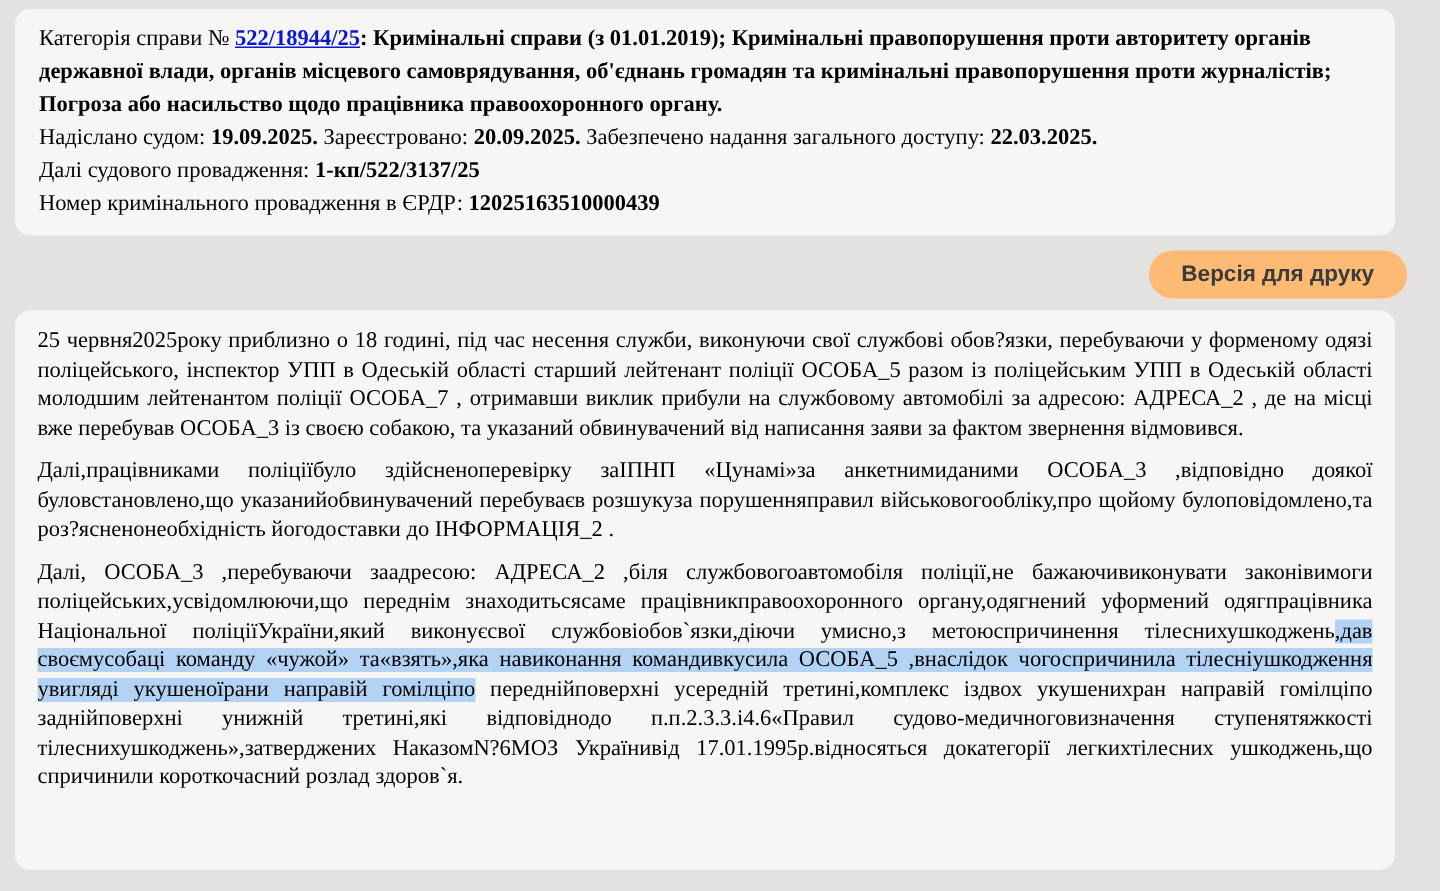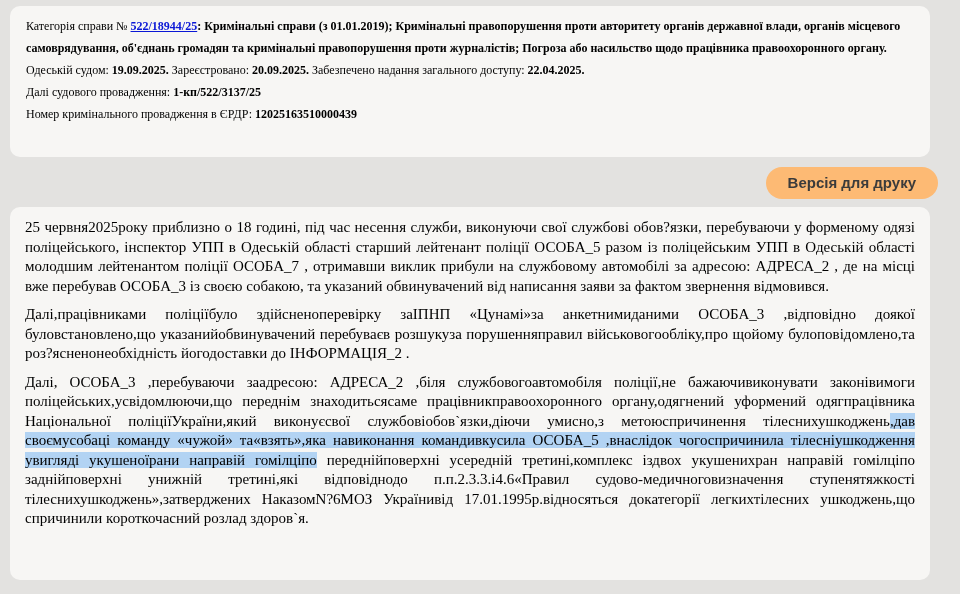--- a/index.html
+++ b/index.html
@@ -17,21 +17,21 @@
     width: 920px;
     background: #f7f6f4;
     border-radius: 10px;
   }
 
   
   .header-card {
     top: 6px;
     height: 151px;
     padding: 9px 16px 0 16px;
-    font-size: 12px;
+    font-size: 15px;
     line-height: 22px;
   }
   .header-card p { margin: 0; }
   .header-card .bold, .header-card b { font-weight: bold; }
   .case-link {
     color: #0a17d6;
     font-weight: bold;
     text-decoration: underline;
     cursor: pointer;
   }
@@ -71,21 +71,21 @@
   }
 </style>
 </head>
 <body>
 
 <div class="page">
 
   <section class="card header-card">
     <p><span>Категорія справи № </span><a class="case-link">522/18944/25</a><span class="bold">: Кримінальні справи (з 01.01.2019); Кримінальні правопорушення проти авторитету органів державної влади, органів місцевого самоврядування, об'єднань громадян та кримінальні правопорушення проти журналістів; Погроза або насильство щодо працівника правоохоронного органу.</span></p>
 
-    <p><span>Одеській судом: </span><b>19.09.2025.</b><span> Зареєстровано: </span><b>20.09.2025.</b><span> Забезпечено надання загального доступу: </span><b>22.04.2025.</b></p>
+    <p><span>Надіслано судом: </span><b>19.09.2025.</b><span> Зареєстровано: </span><b>20.09.2025.</b><span> Забезпечено надання загального доступу: </span><b>22.03.2025.</b></p>
 
     <p><span>Далі судового провадження: </span><b>1-кп/522/3137/25</b></p>
 
     <p><span>Номер кримінального провадження в ЄРДР: </span><b>12025163510000439</b></p>
   </section>
 
   <div class="toolbar">
     <button class="print-btn">Версія для друку</button>
   </div>
 

